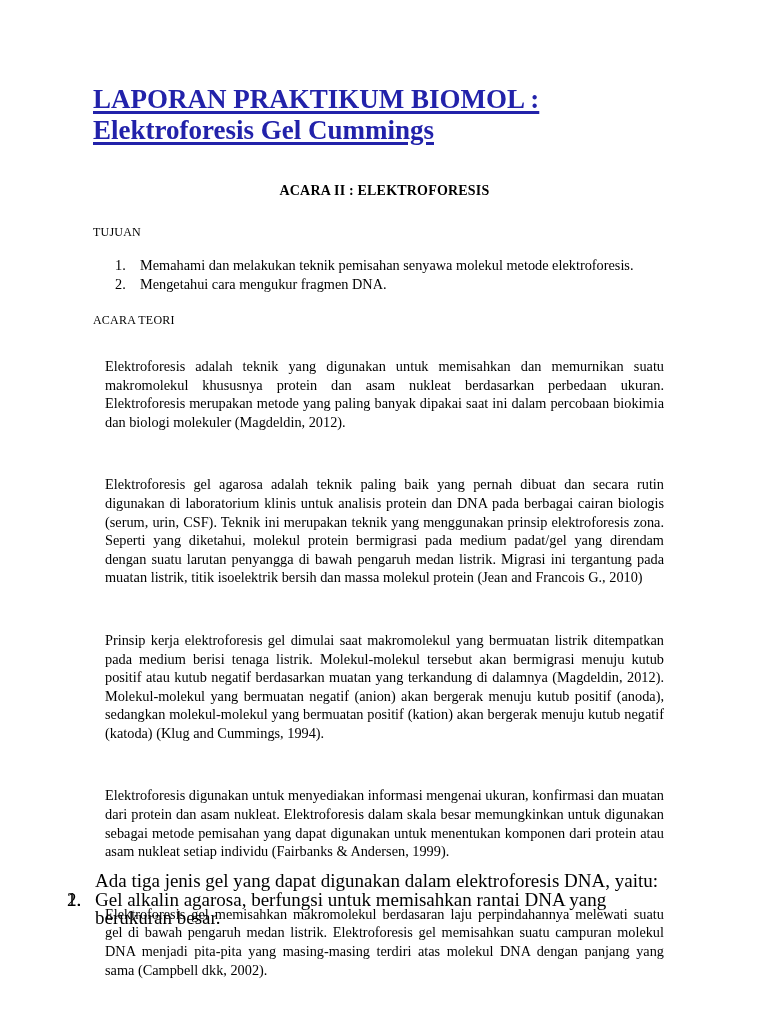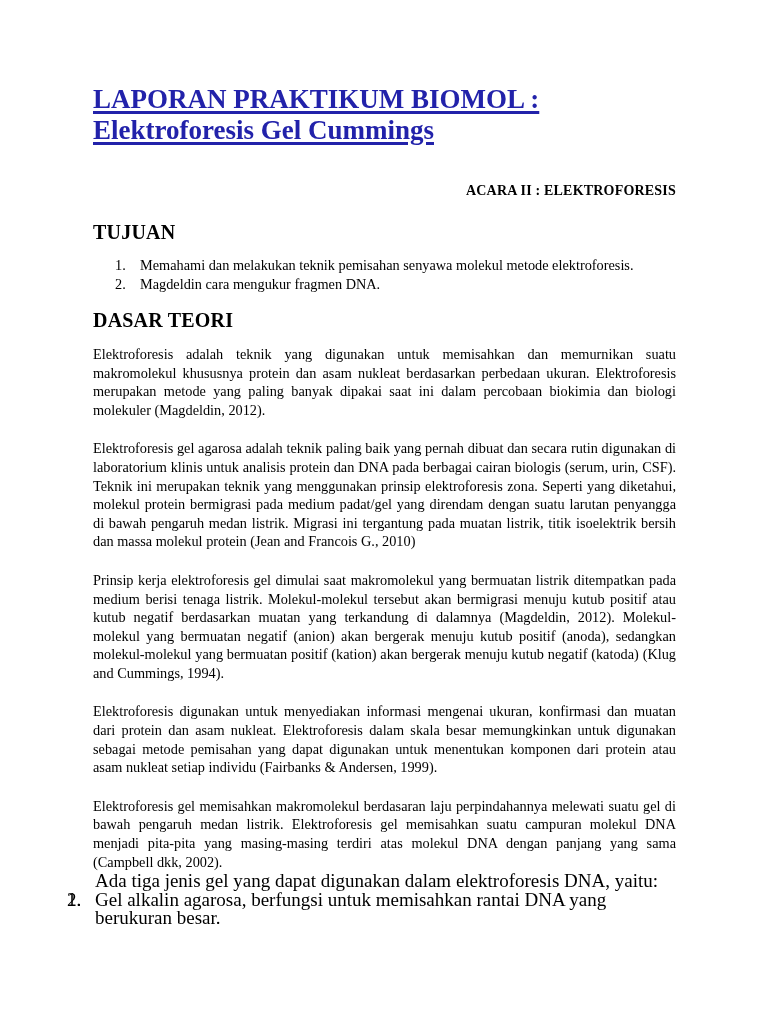--- a/index.html
+++ b/index.html
@@ -47,38 +47,38 @@
   .content {
     position: absolute;
     left: 93px;
     top: 182px;
     width: 583px;
     font-size: 14.3px;
     line-height: 18.6px;
   }
 
   .subhead {
-    text-align: right;
+    text-align: center;
     font-weight: bold;
     font-size: 14px;
     letter-spacing: 0.2px;
     margin: 0 0 22px 0;
   }
 
   .section-head {
-    font-weight: bold;
-    font-size: 20px;
+    font-weight: normal;
+    font-size: 12px;
     letter-spacing: 0.2px;
     margin: 0 0 0 0;
   }
 
   .para {
     text-align: justify;
     text-justify: inter-word;
-    margin: 0;
+    margin: 12px;
     hyphens: none;
   }
 
   .gap-sm { height: 15px; }
   .gap-md { height: 18px; }
   .gap-lg { height: 20px; }
 
   
   .tujuan-list {
     margin: 0;
@@ -154,27 +154,27 @@
     <div class="section-head">TUJUAN</div>
     <div class="gap-sm"></div>
 
     <ol class="tujuan-list">
       <li>
         <span class="num">1.</span>
         <span>Memahami dan melakukan teknik pemisahan senyawa molekul metode elektroforesis.</span>
       </li>
       <li>
         <span class="num">2.</span>
-        <span>Magdeldin cara mengukur fragmen DNA.</span>
+        <span>Mengetahui cara mengukur fragmen DNA.</span>
       </li>
     </ol>
 
     <div class="gap-md"></div>
 
-    <div class="section-head">DASAR TEORI</div>
+    <div class="section-head">ACARA TEORI</div>
     <div class="gap-sm"></div>
 
     <p class="para">Elektroforesis adalah teknik yang digunakan untuk memisahkan dan memurnikan suatu makromolekul khususnya protein dan asam nukleat berdasarkan perbedaan ukuran. Elektroforesis merupakan metode yang paling banyak dipakai saat ini dalam percobaan biokimia dan biologi molekuler (Magdeldin, 2012).</p>
     <div class="gap-lg"></div>
 
     <p class="para">Elektroforesis gel agarosa adalah teknik paling baik yang pernah dibuat dan secara rutin digunakan di laboratorium klinis untuk analisis protein dan DNA pada berbagai cairan biologis (serum, urin, CSF). Teknik ini merupakan teknik yang menggunakan prinsip elektroforesis zona. Seperti yang diketahui, molekul protein bermigrasi pada medium padat/gel yang direndam dengan suatu larutan penyangga di bawah pengaruh medan listrik. Migrasi ini tergantung pada muatan listrik, titik isoelektrik bersih dan massa molekul protein (Jean and Francois G., 2010)</p>
     <div class="gap-lg"></div>
 
     <p class="para">Prinsip kerja elektroforesis gel dimulai saat makromolekul yang bermuatan listrik ditempatkan pada medium berisi tenaga listrik. Molekul-molekul tersebut akan bermigrasi menuju kutub positif atau kutub negatif berdasarkan muatan yang terkandung di dalamnya (Magdeldin, 2012). Molekul-molekul yang bermuatan negatif (anion) akan bergerak menuju kutub positif (anoda), sedangkan molekul-molekul yang bermuatan positif (kation) akan bergerak menuju kutub negatif (katoda) (Klug and Cummings, 1994).</p>
     <div class="gap-lg"></div>

